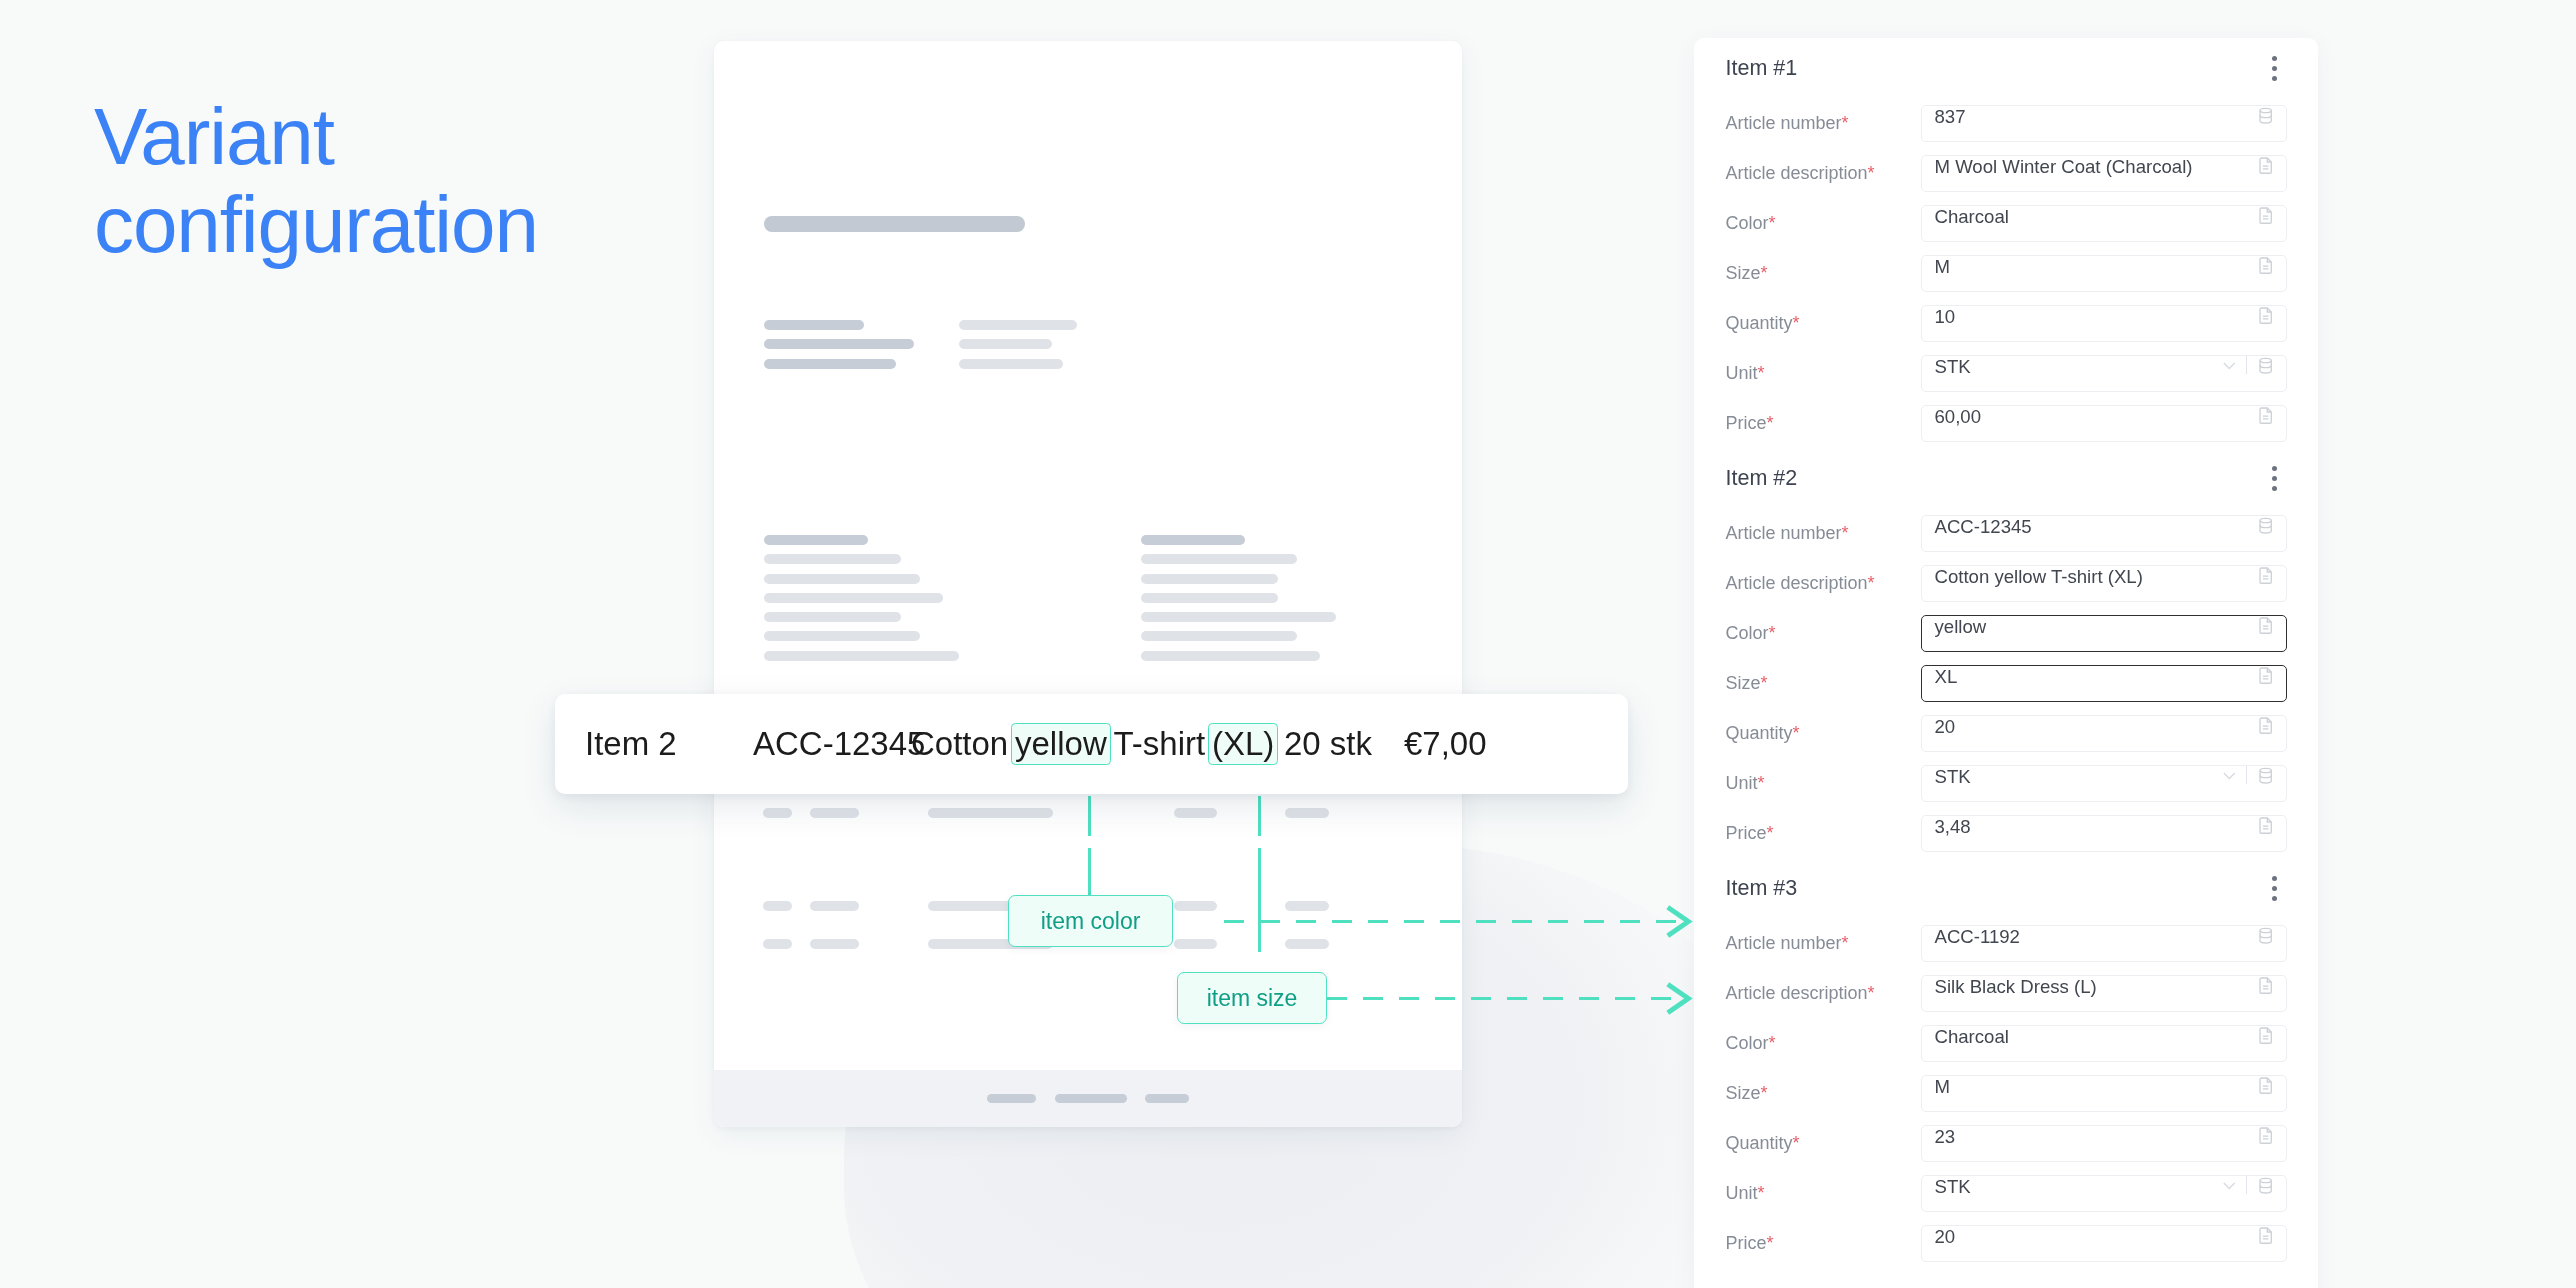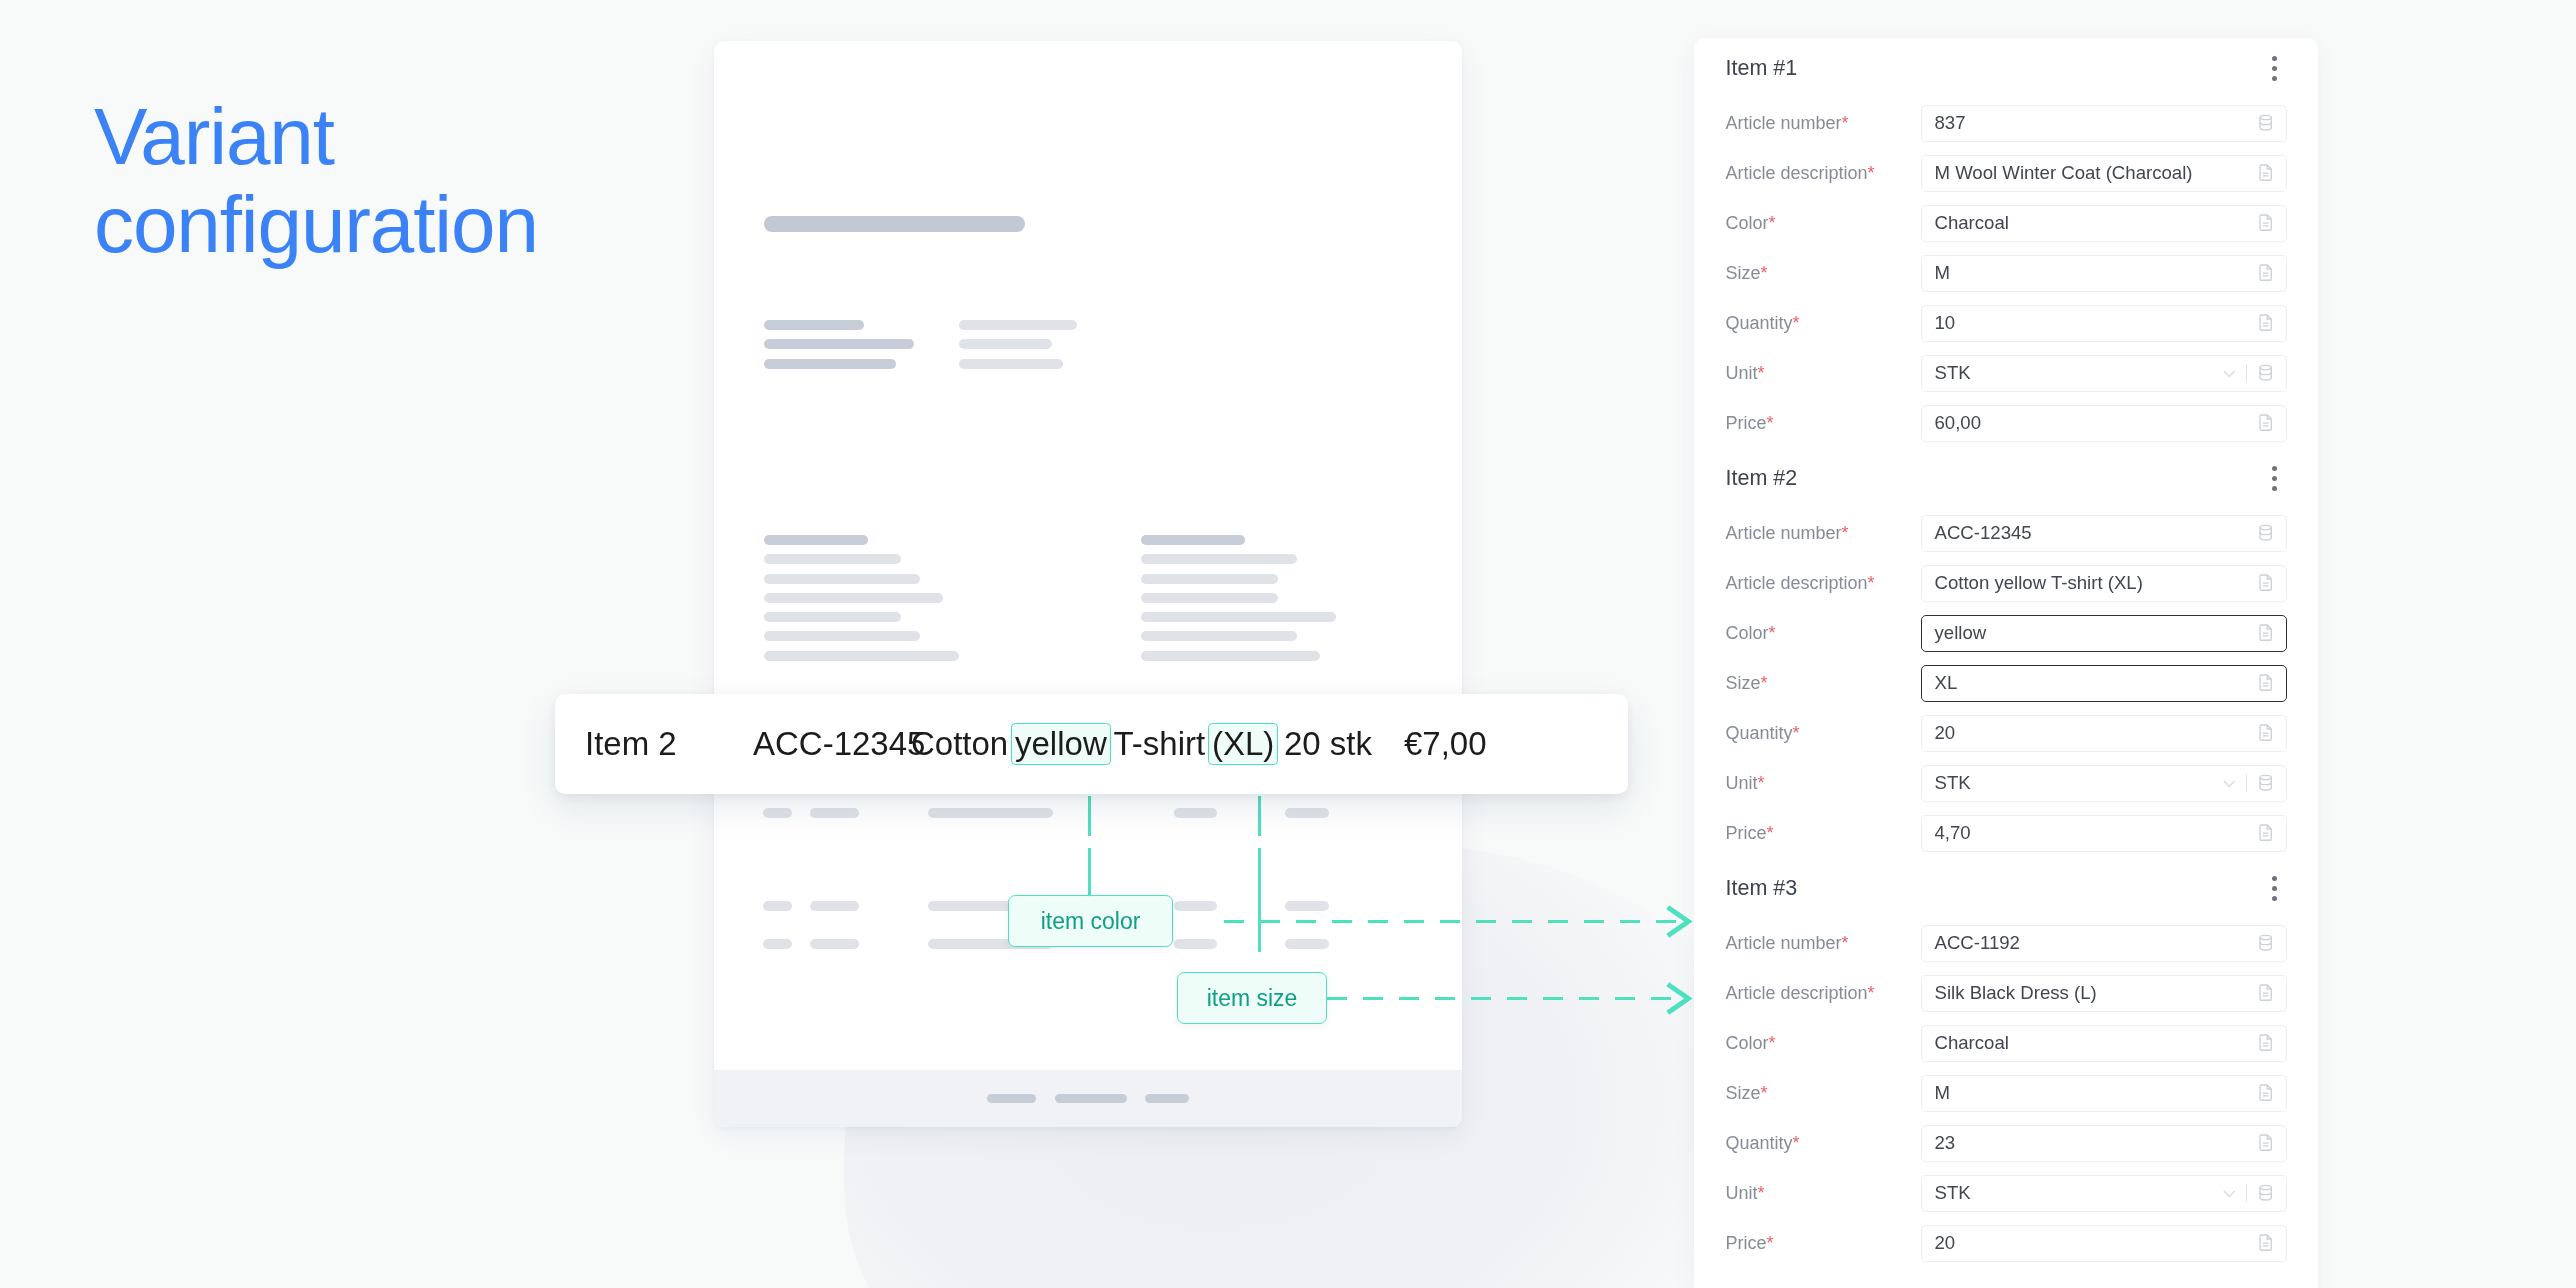--- a/index.html
+++ b/index.html
@@ -157,21 +157,21 @@
     color: #868c96;
     flex: 0 0 195px;
   }
   .req { color: #e8606a; }
   .control {
     flex: 1;
     height: 37px;
     border: 0.7px solid #eceef1;
     border-radius: 5px;
     display: flex;
-    align-items: center;
+    align-items: flex-start;
     padding: 0 10px 0 13px;
     background: #fff;
   }
   .control.focused { border: 1.4px solid #303030; }
   .control-value { flex: 1; font-size: 18.6px; color: #41464f; }
   .chev { width: 18.6px; height: 18.6px; margin-right: 7.2px; opacity: .55; }
   .divider { width: 0.7px; height: 18.6px; background: #e2e5e9; margin-right: 10px; }
   .fld-icon { width: 19.3px; height: 19.3px; opacity: .85; flex: 0 0 19.3px; }
 </style>
 </head>
@@ -463,21 +463,21 @@
             <span class="fld-icon"><svg viewBox="0 0 24 24" width="19.3" height="19.3" fill="none" stroke="#c4c9d0" stroke-width="1.7">
                 <ellipse cx="12" cy="5.6" rx="7" ry="2.7"></ellipse>
                 <path d="M5 5.6v12.8c0 1.5 3.1 2.7 7 2.7s7-1.2 7-2.7V5.6"></path>
                 <path d="M5 11.8c0 1.5 3.1 2.7 7 2.7s7-1.2 7-2.7"></path>
               </svg></span>
           </div>
         </div>
         <div class="field">
           <span class="field-label">Price<span class="req">*</span></span>
           <div class="control">
-            <span class="control-value">4,70</span>
+            <span class="control-value">3,48</span>
             <span class="fld-icon"><svg viewBox="0 0 24 24" width="19.3" height="19.3" fill="none" stroke="#c4c9d0" stroke-width="1.7">
                 <path d="M14 2.5H6.6A1.6 1.6 0 0 0 5 4.1v15.8a1.6 1.6 0 0 0 1.6 1.6h10.8a1.6 1.6 0 0 0 1.6-1.6V7.5z"></path>
                 <path d="M14 2.5V7.5h5"></path>
                 <path d="M8.6 12.6h6.8M8.6 16h6.8"></path>
               </svg></span>
           </div>
         </div>
       </div>
       <div>
         <div class="item-head">

